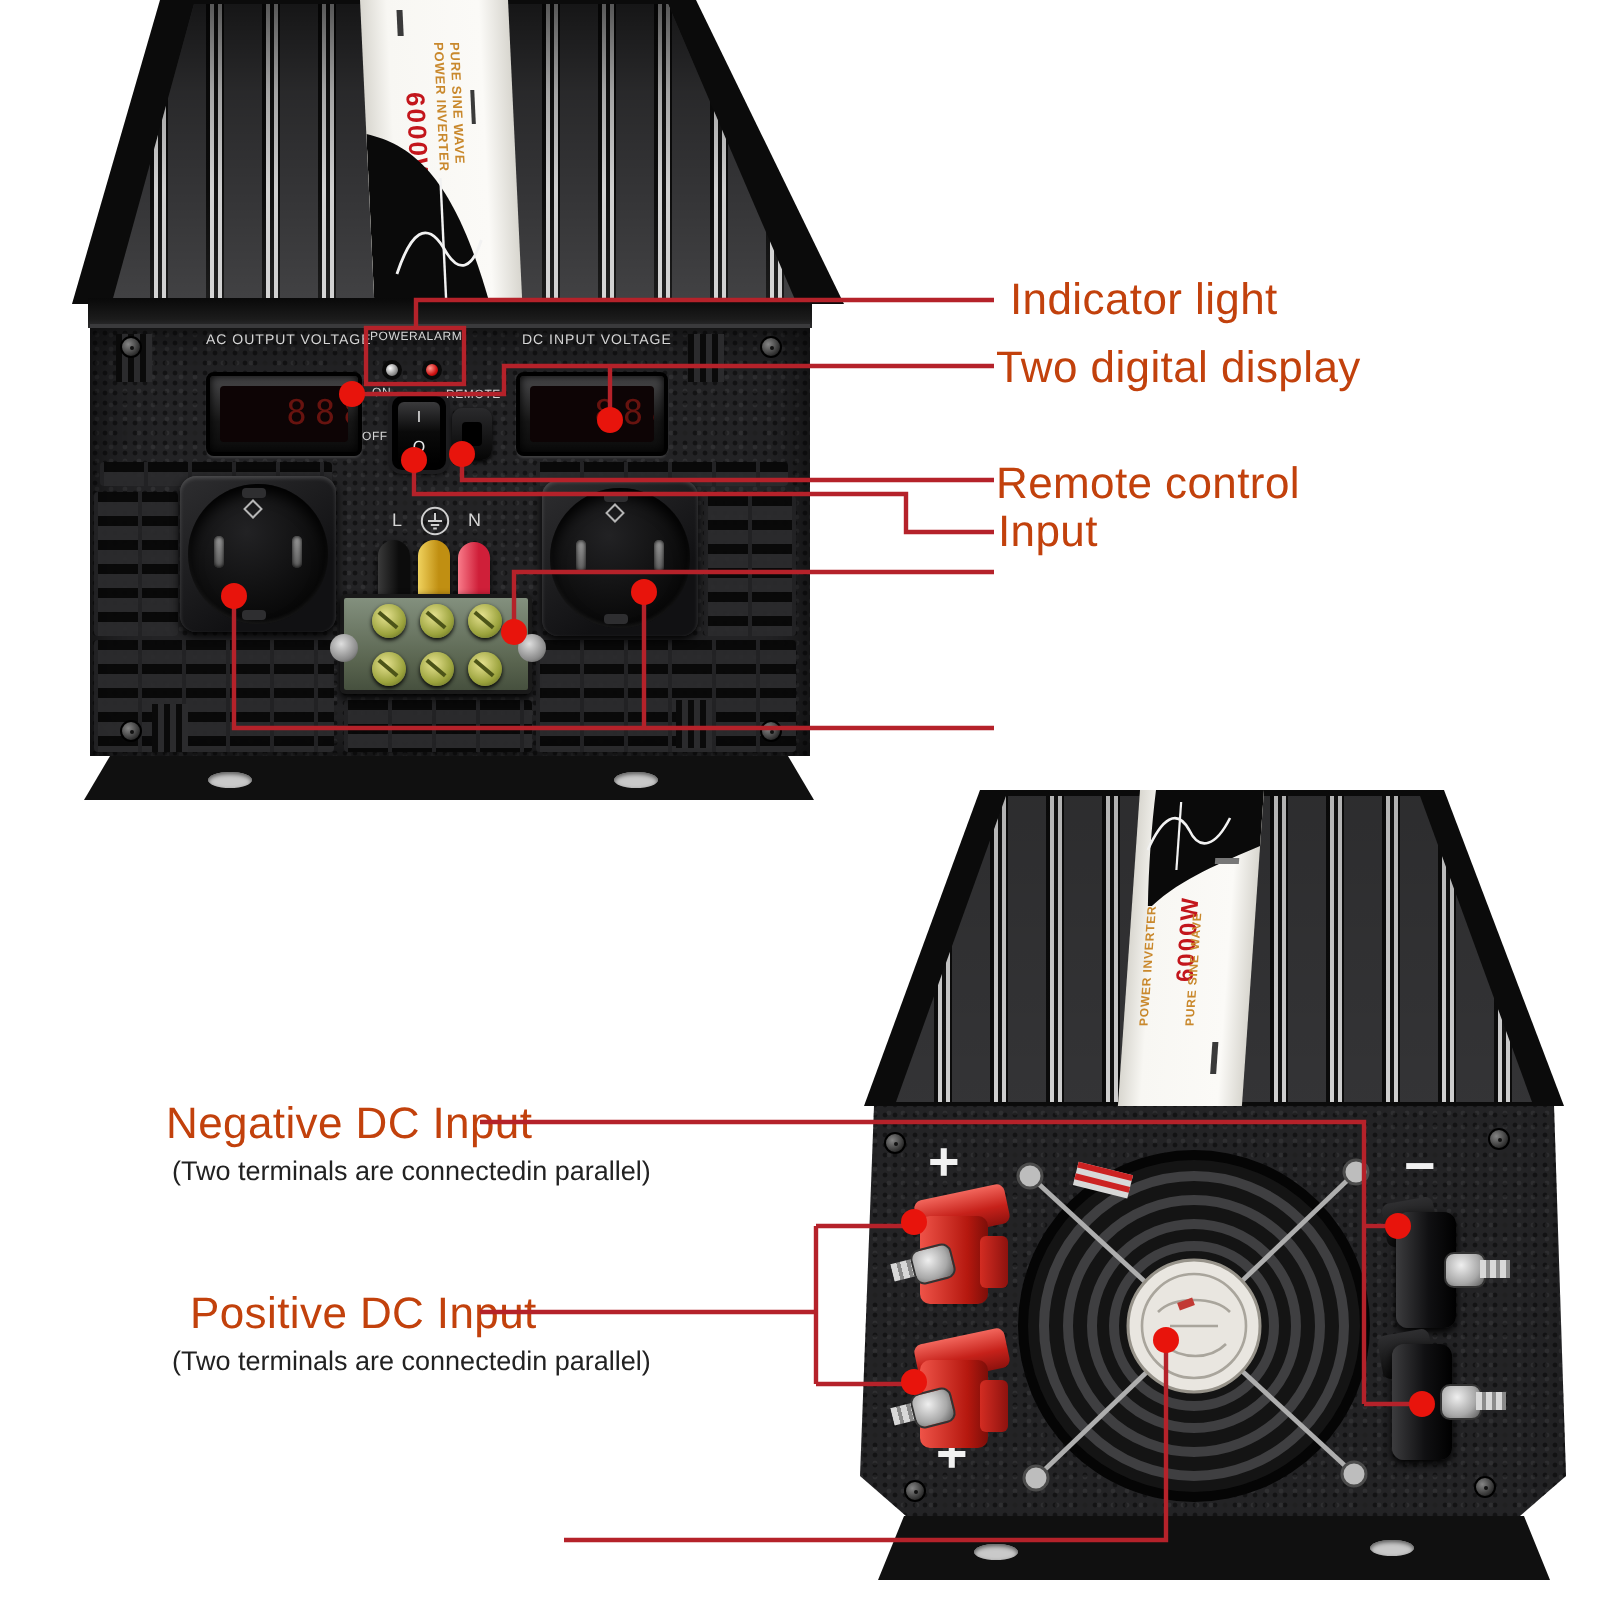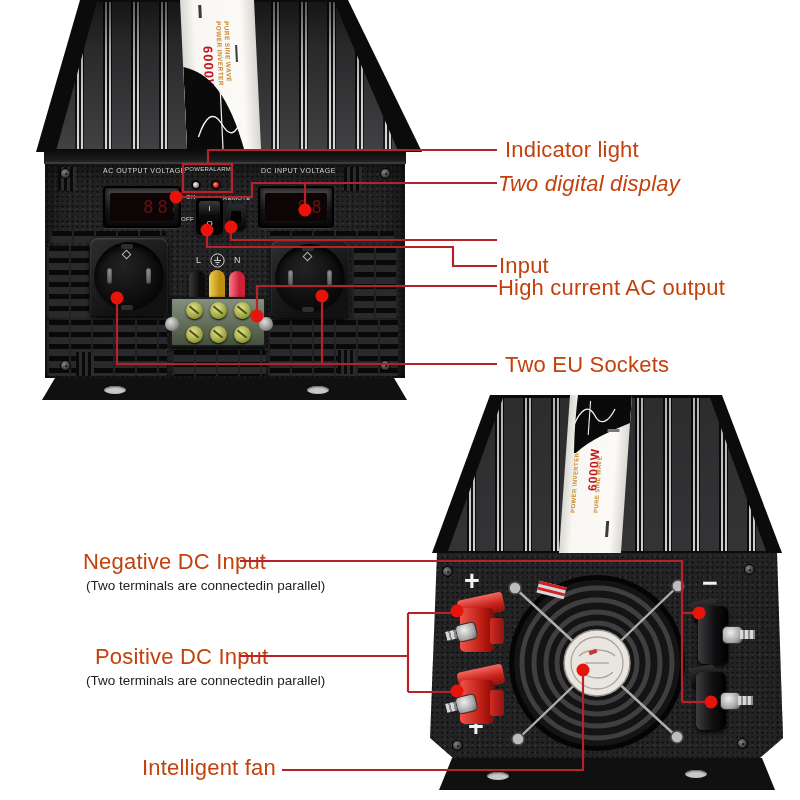--- a/index.html
+++ b/index.html
@@ -363,23 +363,21 @@
       <circle cx="322" cy="296" r="6.5"></circle>
         <circle cx="699" cy="613" r="6.5"></circle>
       <circle cx="711" cy="702" r="6.5"></circle>
         <circle cx="457" cy="611" r="6.5"></circle>
       <circle cx="457" cy="691" r="6.5"></circle>
         <circle cx="583" cy="670" r="6.5"></circle>
     </g>
   </svg>
 
   <div class="lbl" style="left:505px;top:137px;">Indicator light</div>
-  <div class="lbl" style="left:498px;top:171px;font-style:italic;">Two digital display</div>
+  <div class="lbl" style="left:498px;top:171px;">Two digital display</div>
+  <div class="lbl" style="left:498px;top:229px;">Remote control</div>
   <div class="lbl" style="left:499px;top:253px;">Input</div>
-  <div class="lbl" style="left:498px;top:275px;">High current AC output</div>
-  <div class="lbl" style="left:505px;top:352px;">Two EU Sockets</div>
   <div class="lbl" style="left:83px;top:549px;">Negative DC Input</div>
   <div class="lbl-sub" style="left:86px;top:578px;">(Two terminals are connectedin parallel)</div>
   <div class="lbl" style="left:95px;top:644px;">Positive DC Input</div>
   <div class="lbl-sub" style="left:86px;top:673px;">(Two terminals are connectedin parallel)</div>
-  <div class="lbl" style="left:142px;top:755px;">Intelligent fan</div>
 
 </div>
 
 </body></html>

